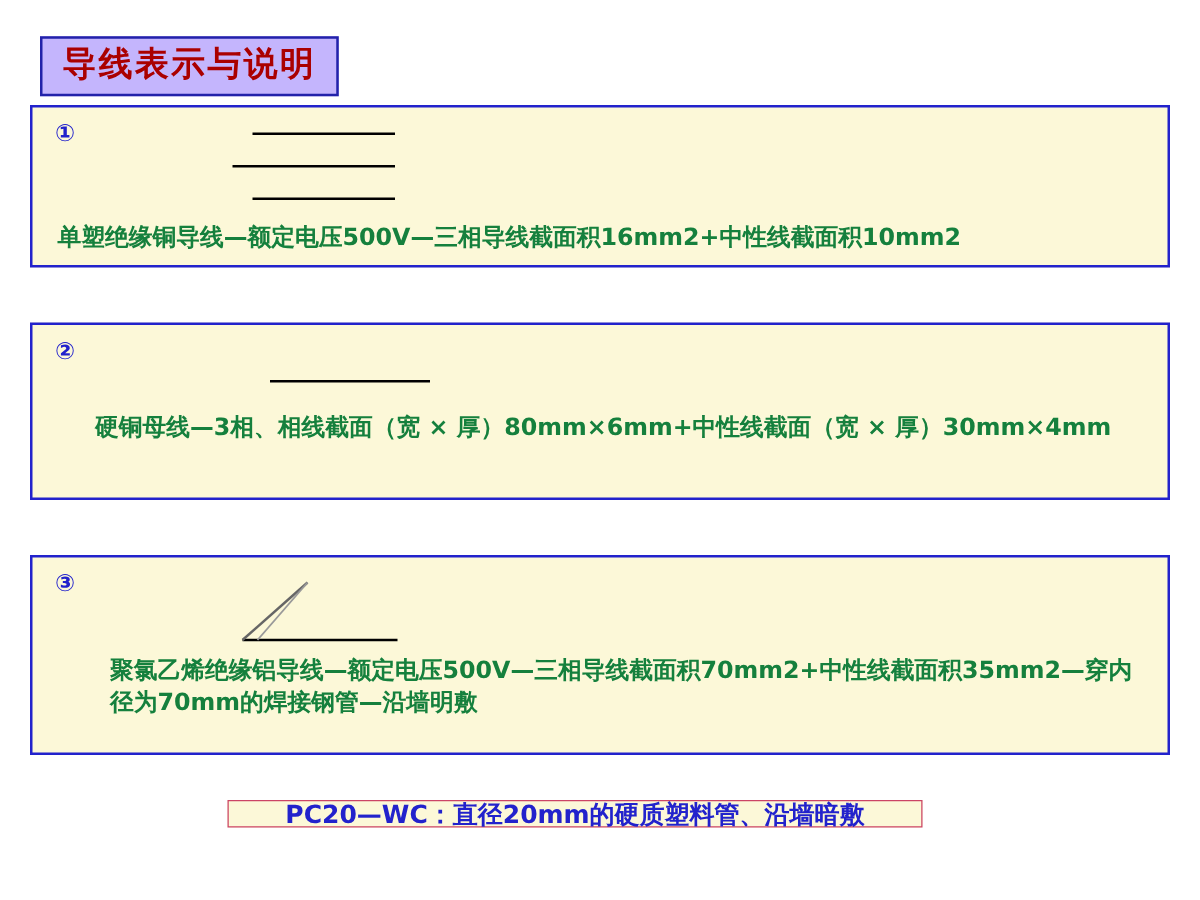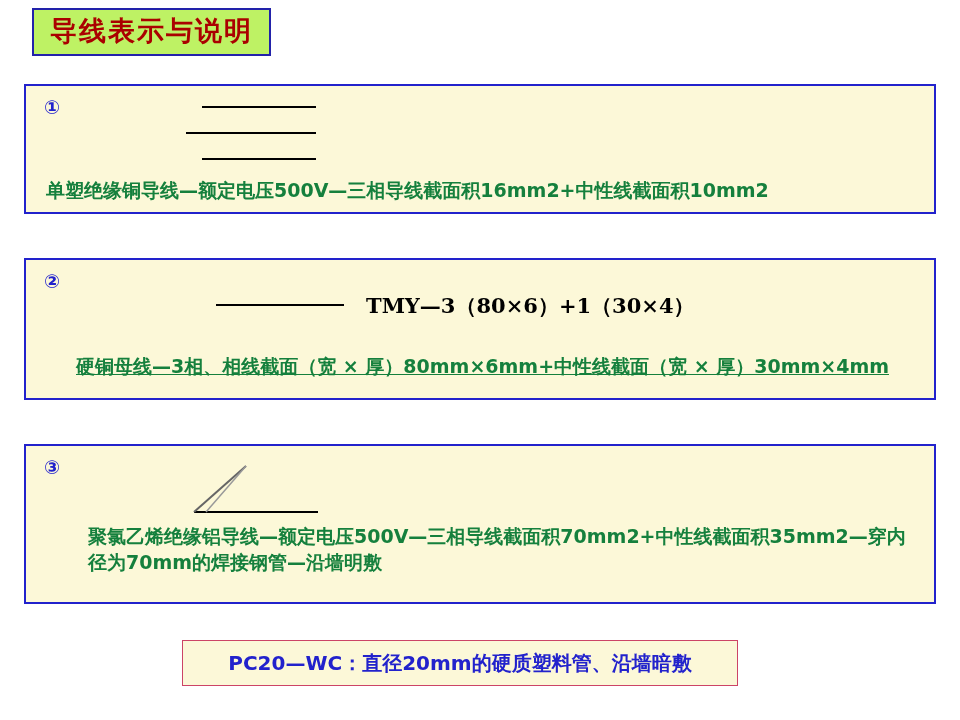--- a/index.html
+++ b/index.html
@@ -12,24 +12,24 @@
     background: #ffffff;
     font-family: "DejaVu Sans", "Liberation Sans", sans-serif;
     position: relative;
     overflow: hidden;
   }
 
   
   .title-box {
     position: absolute;
     left: 32px;
-    top: 8px;
+    top: 29px;
     border: 2px solid #2222aa;
     padding: 6px 16px 8px 16px;
-    background: #bef264;
+    background: #c4b5fd;
   }
   .title-text {
     font-size: 27px;
     font-weight: bold;
     color: #aa0000;
     letter-spacing: 2px;
     line-height: 1.1;
     white-space: nowrap;
   }
 
@@ -82,21 +82,21 @@
     color: #15803d;
     line-height: 1.35;
   }
 
   
   .footer-box {
     position: absolute;
     left: 182px;
     top: 640px;
     width: 556px;
-    height: 46px;
+    height: 22px;
     background: #fcf8d8;
     border: 1px solid #cc4466;
     box-sizing: border-box;
     display: flex;
     align-items: center;
     justify-content: center;
   }
   .footer-text {
     font-size: 20px;
     font-weight: bold;
@@ -124,23 +124,22 @@
   <span class="desc" style="left:20px; top:92px; width:880px;">单塑绝缘铜导线—额定电压500V—三相导线截面积16mm2+中性线截面积10mm2</span>
 </div>
 
 <div class="panel" id="panel2">
   <span class="marker">②</span>
 
   <div class="symbol" style="left:190px; top:44px; width:130px; height:6px;">
     <div class="sym-line" style="left:0px; top:0px; width:128px;"></div>
   </div>
 
-  <span class="code" style="left:340px; top:32px;">TMY—3（80×6）+1（30×4）</span>
 
-  <span class="desc" style="left:50px; top:94px; width:850px;text-decoration:underline;">硬铜母线—3相、相线截面（宽 × 厚）80mm×6mm+中性线截面（宽 × 厚）30mm×4mm</span>
+  <span class="desc" style="left:50px; top:70px; width:850px;">硬铜母线—3相、相线截面（宽 × 厚）80mm×6mm+中性线截面（宽 × 厚）30mm×4mm</span>
 </div>
 
 <div class="panel" id="panel3">
   <span class="marker">③</span>
 
   <div class="symbol" style="left:140px; top:14px; width:160px; height:60px;">
     <svg width="160" height="60" viewBox="0 0 160 60">
       <line x1="28" y1="52" x2="152" y2="52" stroke="#000000" stroke-width="2"></line>
       <line x1="28" y1="52" x2="80" y2="6" stroke="#666666" stroke-width="2"></line>
       <line x1="40" y1="52" x2="80" y2="6" stroke="#999999" stroke-width="1.5"></line>

